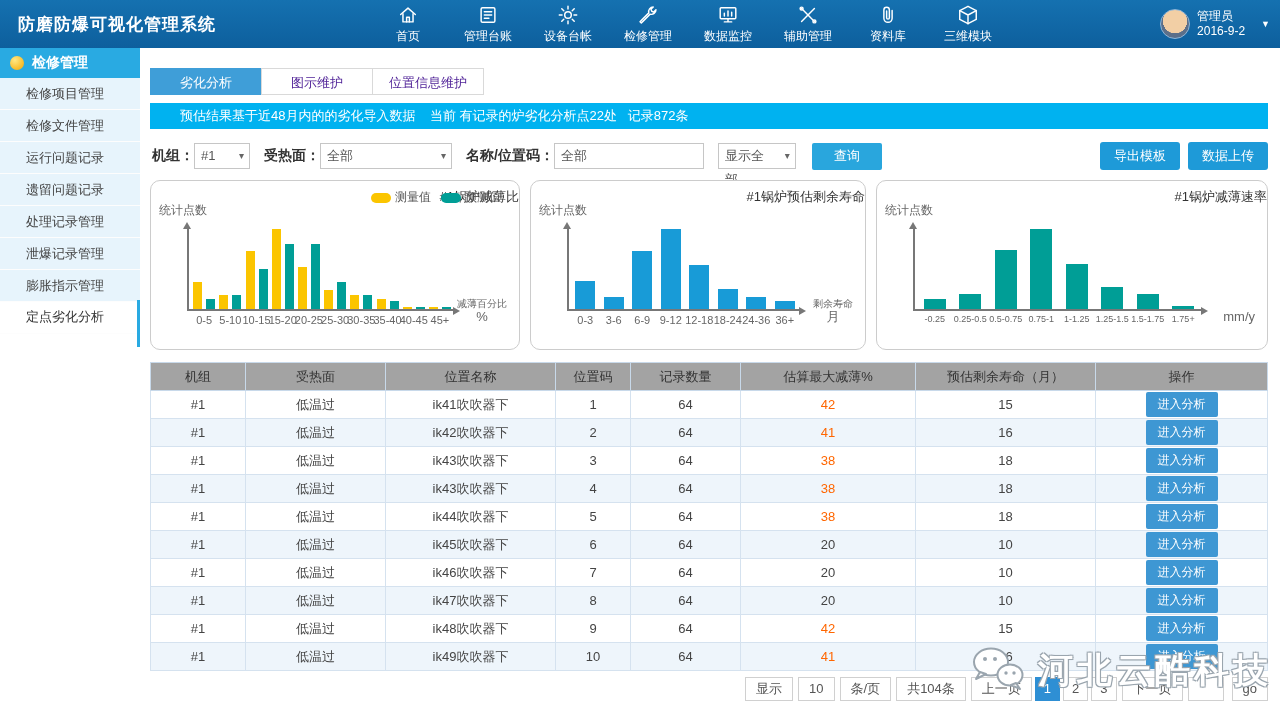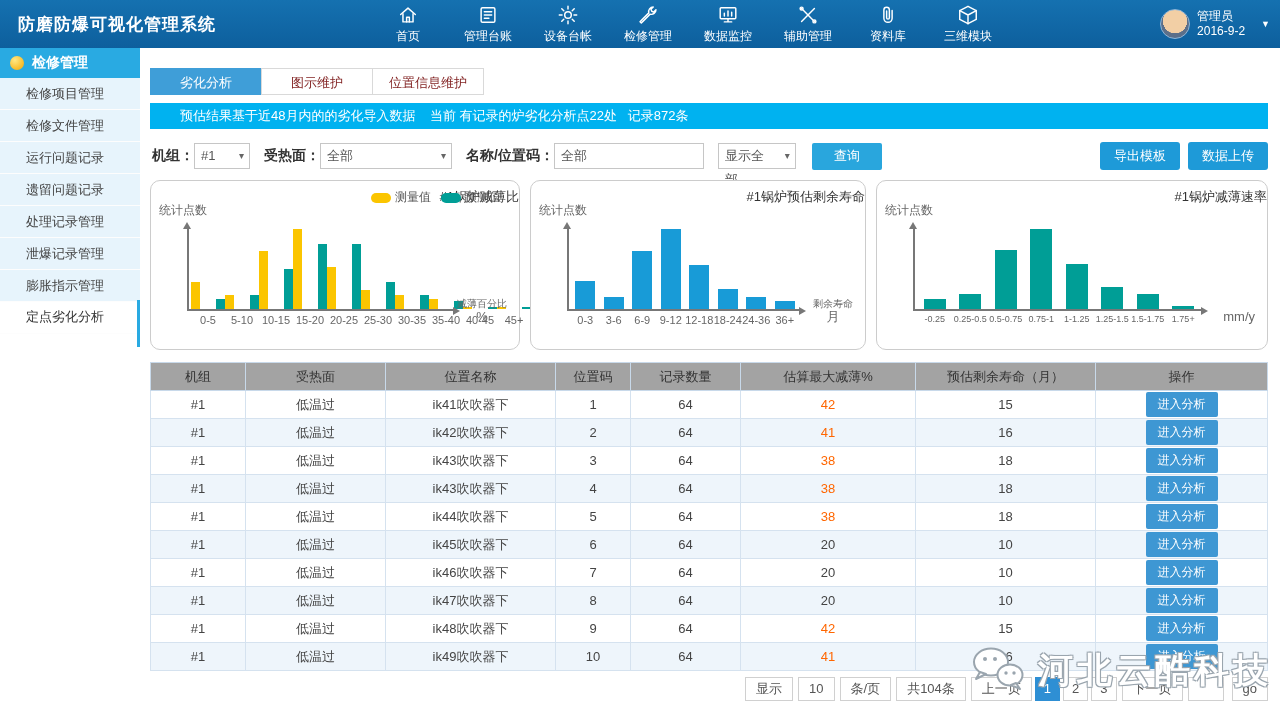--- a/index.html
+++ b/index.html
@@ -32,21 +32,21 @@
   .side-item.active { background:#fff; color:#333;font-family:Liberation Mono, monospace; }
   .side-item.active::after { content:""; position:absolute; right:0; top:-2px; bottom:-14px;
                              width:3px; background:#29aae2; }
 
   
   .main { position:absolute; left:140px; top:48px; right:0; bottom:0; background:#fff;
           padding:20px 12px 0 10px; }
 
   .tabs { display:flex; }
   .tab { width:112px; height:27px; line-height:27px; text-align:center; font-size:13px;
-         background:#fff; border:1px solid #d9d9d9; color:#7f1d1d; cursor:pointer; margin-right:-1px; }
+         background:#fff; border:1px solid #d9d9d9; color:#4c1d95; cursor:pointer; margin-right:-1px; }
   .tab.active { background:#3f9ed8; border-color:#3f9ed8; color:#fff; }
 
   .notice { margin-top:8px; height:26px; line-height:26px; background:#00b2f0; color:#fff;
             font-size:13px; padding-left:30px; white-space:pre; }
 
   .filters { margin-top:13px; display:flex; align-items:center; }
   .f-label { font-size:14px; font-weight:bold; color:#333; margin-left:14px; white-space:nowrap; }
   .f-label:first-child { margin-left:2px; }
   .sel { position:relative; height:26px; line-height:24px; border:1px solid #c6c6c6; background:#fff;
          font-size:13px; color:#555; padding:0 20px 0 6px; cursor:pointer; }
@@ -73,21 +73,21 @@
   .c-legend .lg-label { font-size:12px; color:#555; margin-right:6px; }
   .c-plot { position:absolute; left:36px; right:64px; top:46px; bottom:38px;
             border-left:2px solid #777; border-bottom:2px solid #777; }
   .c-plot::before { content:""; position:absolute; left:-6px; top:-9px;
                     border:4px solid transparent; border-bottom:7px solid #777; }
   .c-plot::after { content:""; position:absolute; right:-9px; bottom:-6px;
                    border:4px solid transparent; border-left:7px solid #777; }
   .c-bars { position:absolute; left:2px; right:2px; bottom:0; top:0;
             display:flex; align-items:flex-end; }
   .c-group { flex:1; position:relative; display:flex; justify-content:center;
-             align-items:flex-end; gap:16px; height:100%; }
+             align-items:flex-end; gap:4px; height:100%; }
   .c-bar { display:block; }
   .c-cat { position:absolute; top:100%; margin-top:5px; font-size:11px; color:#666;
            white-space:nowrap; left:50%; transform:translateX(-50%); }
   .chart-box.c2 .c-cat { font-size:9px; }
   .c-unit { position:absolute; right:12px; bottom:26px; text-align:center; color:#666;
             line-height:13px; max-width:60px; }
   .c-unit .u-small { font-size:10px; }
   .c-unit .u-big { font-size:13px; }
 
   

